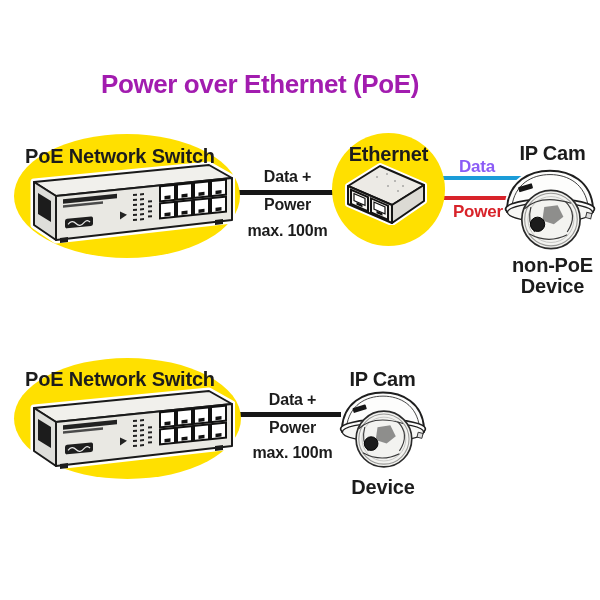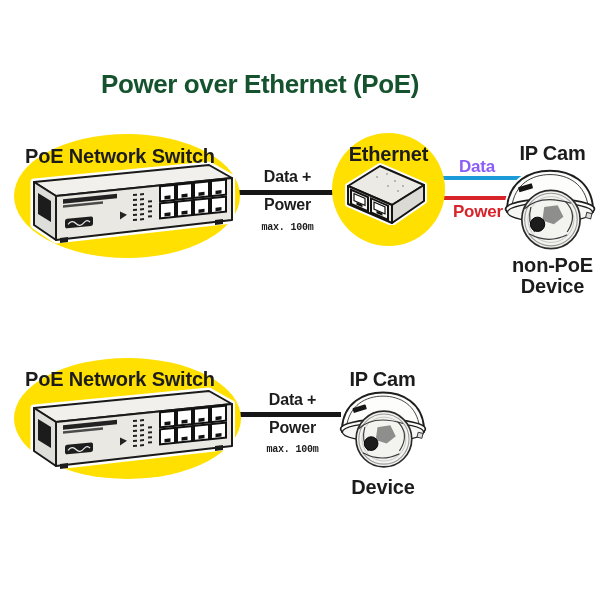--- a/index.html
+++ b/index.html
@@ -1,30 +1,30 @@
 <!DOCTYPE html>
 <html><head>
 <meta charset="utf-8">
 <style>
   html,body{margin:0;padding:0;background:#fff;}
   #stage{
     position:relative;width:600px;height:600px;background:#ffffff;overflow:hidden;
     font-family:"Liberation Sans",sans-serif;font-weight:bold;color:#1c1c1c;
   }
   .lbl{position:absolute;text-align:center;line-height:1.05;letter-spacing:-0.2px;z-index:6;}
-  .title{font-size:26px;letter-spacing:-0.4px;color:#14532d;z-index:6;}
+  .title{font-size:26px;letter-spacing:-0.4px;color:#a21caf;z-index:6;}
   .halo-ellipse{position:absolute;background:#FFE000;border-radius:50%;z-index:2;}
   .link-line{position:absolute;background:#161616;height:5px;z-index:1;}
   .data-line{position:absolute;background:#1B9CD8;height:4px;z-index:1;}
   .power-line{position:absolute;background:#D8232A;height:4px;z-index:1;}
   .blue-txt{color:#8b5cf6;font-size:17px;}
   .red-txt{color:#D8232A;font-size:17px;}
   .s15{font-size:20px;}
   .s16{font-size:16px;}
-  .s13{font-size:10px;font-family:Liberation Mono, monospace;}
+  .s13{font-size:16px;}
   .dev{position:absolute;z-index:4;}
   svg{display:block;}
 </style>
 </head>
 <body>
 
 <div id="stage">
 
   <div class="lbl title" style="left:15px;top:71px;width:490px;">Power over Ethernet (PoE)</div>
 

